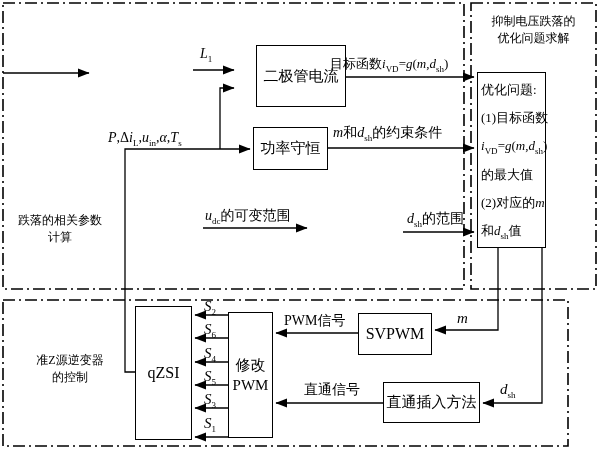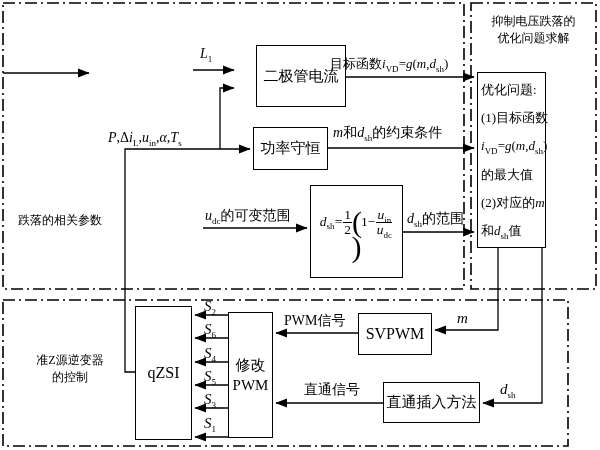--- a/index.html
+++ b/index.html
@@ -55,48 +55,40 @@
     <path d="M228,315 H195" stroke="#000" stroke-width="1.3" fill="none" marker-end="url(#ah)"></path>
     <path d="M228,338 H195" stroke="#000" stroke-width="1.3" fill="none" marker-end="url(#ah)"></path>
     <path d="M228,362 H195" stroke="#000" stroke-width="1.3" fill="none" marker-end="url(#ah)"></path>
     <path d="M228,385 H195" stroke="#000" stroke-width="1.3" fill="none" marker-end="url(#ah)"></path>
     <path d="M228,408 H195" stroke="#000" stroke-width="1.3" fill="none" marker-end="url(#ah)"></path>
     <path d="M240,437 H195" stroke="#000" stroke-width="1.3" fill="none" marker-end="url(#ah)"></path>
   </svg>
 
   <div class="seclabel" style="left:6px;top:212px;width:108px;">
     <div>跌落的相关参数</div>
+    <div>计算</div>
   </div>
   <div class="seclabel" style="left:471px;top:13px;width:125px;">
     <div>抑制电压跌落的</div>
     <div>优化问题求解</div>
   </div>
   <div class="seclabel" style="left:18px;top:352px;width:104px;">
     <div>准Z源逆变器</div>
     <div>的控制</div>
   </div>
 
 
   <div class="box" style="left:237px;top:45px;width:90px;height:62px;margin-left:19px;">
     <div>二极管电流</div>
   </div>
 
   <div class="box" style="left:253px;top:127px;width:75px;height:43px;">
     <div>功率守恒</div>
   </div>
 
-  <div class="box formula" style="left:310px;top:185px;width:93px;height:93px;">
-    <span><i>d</i><sub>sh</sub>=<span class="fr">
-          <span>1</span>
-          <span>2</span>
-        </span><span class="bp">(</span>1−<span class="fr">
-          <span><i>u</i><sub>in</sub></span>
-          <span><i>u</i><sub>dc</sub></span>
-        </span><span class="bp">)</span></span>
-  </div>
 
   <div class="box optbox" style="left:477px;top:72px;width:69px;height:176px;">
     <div class="optline">优化问题:</div>
     <div class="optline">(1)目标函数</div>
     <div class="optline"><i>i</i><sub>VD</sub>=<i>g</i>(<i>m</i>,<i>d</i><sub>sh</sub>)</div>
     <div class="optline">的最大值</div>
     <div class="optline">(2)对应的<i>m</i></div>
     <div class="optline">和<i>d</i><sub>sh</sub>值</div>
   </div>
 

